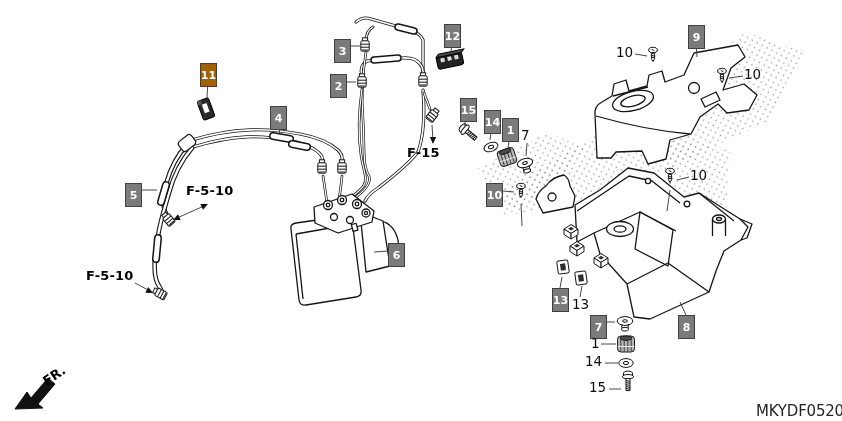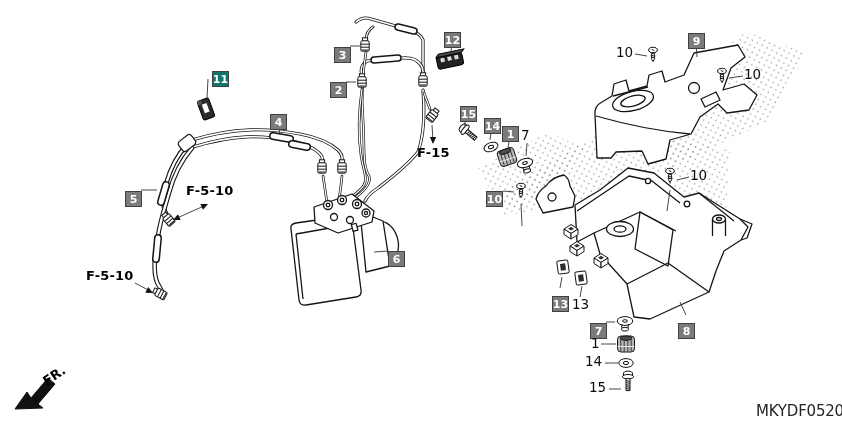--- a/index.html
+++ b/index.html
@@ -1,23 +1,23 @@
 <!DOCTYPE html>
 <html><head>
 <meta charset="utf-8">
 <style>
   html,body{margin:0;padding:0;background:#fff;}
   .stage{position:relative;width:842px;height:421px;background:#ffffff;overflow:hidden;
          font-family:"DejaVu Sans","Liberation Sans",sans-serif;}
   .art{position:absolute;left:0;top:0;}
   .co-layer{position:absolute;left:0;top:0;width:842px;height:421px;}
-  .co-box{position:absolute;width:17px;height:16px;box-sizing:border-box;
+  .co-box{position:absolute;width:17px;height:24px;box-sizing:border-box;
           background:#7b7b7b;border:1px solid #404040;color:#fff;
           font-size:11px;font-weight:bold;line-height:1;
-          display:flex;align-items:center;justify-content:center;margin-top:8px;}
+          display:flex;align-items:center;justify-content:center;}
   .co-plain{position:absolute;font-size:13.5px;color:#0d0d0d;line-height:1;white-space:nowrap;}
   .co-ref{position:absolute;font-size:13px;font-weight:bold;color:#000;line-height:1;
           letter-spacing:.2px;white-space:nowrap;}
   .code-label{position:absolute;left:756px;top:402px;font-size:15px;color:#242424;
           letter-spacing:-0.2px;}
   .fr-label{position:absolute;left:40px;top:376px;font-size:13px;font-weight:bold;color:#000;
           transform:rotate(-34deg);transform-origin:left top;}
 </style>
 </head>
 <body>
@@ -270,21 +270,21 @@
       <use href="#ah" transform="translate(208,204) rotate(-115)"></use>
       <use href="#ah" transform="translate(153,293) rotate(-63)"></use>
     </g>
 
     <g>
       <path d="M 15,409 L 27,392 L 31,398 L 48,378 L 55,384 L 38,404 L 43,408 Z" fill="#111" stroke="#111" stroke-width="1" stroke-linejoin="round"></path>
     </g>
   </svg>
 
   <div class="co-layer" id="callouts">
-      <div class="co-box" style="left: 212px; top: 63px; background: #0f766e; color: rgb(255, 255, 255);">11</div>
+      <div class="co-box" style="left: 200px; top: 63px; background: #a16207; color: rgb(255, 255, 255);">11</div>
       <div class="co-box" style="left: 334px; top: 39px; background: rgb(123, 123, 123); color: rgb(255, 255, 255);">3</div>
       <div class="co-box" style="left: 330px; top: 74px; background: rgb(123, 123, 123); color: rgb(255, 255, 255);">2</div>
       <div class="co-box" style="left: 444px; top: 24px; background: rgb(123, 123, 123); color: rgb(255, 255, 255);">12</div>
       <div class="co-box" style="left: 270px; top: 106px; background: rgb(123, 123, 123); color: rgb(255, 255, 255);">4</div>
       <div class="co-box" style="left: 125px; top: 183px; background: rgb(123, 123, 123); color: rgb(255, 255, 255);">5</div>
       <div class="co-box" style="left: 388px; top: 243px; background: rgb(123, 123, 123); color: rgb(255, 255, 255);">6</div>
       <div class="co-box" style="left: 688px; top: 25px; background: rgb(123, 123, 123); color: rgb(255, 255, 255);">9</div>
       <div class="co-box" style="left: 460px; top: 98px; background: rgb(123, 123, 123); color: rgb(255, 255, 255);">15</div>
       <div class="co-box" style="left: 484px; top: 110px; background: rgb(123, 123, 123); color: rgb(255, 255, 255);">14</div>
       <div class="co-box" style="left: 502px; top: 118px; background: rgb(123, 123, 123); color: rgb(255, 255, 255);">1</div>
@@ -293,20 +293,20 @@
       <div class="co-box" style="left: 590px; top: 315px; background: rgb(123, 123, 123); color: rgb(255, 255, 255);">7</div>
       <div class="co-box" style="left: 678px; top: 315px; background: rgb(123, 123, 123); color: rgb(255, 255, 255);">8</div>
       <div class="co-plain" style="left: 616px; top: 46px;">10</div>
       <div class="co-plain" style="left: 744px; top: 68px;">10</div>
       <div class="co-plain" style="left: 690px; top: 169px;">10</div>
       <div class="co-plain" style="left: 521px; top: 129px;">7</div>
       <div class="co-plain" style="left: 572px; top: 298px;">13</div>
       <div class="co-plain" style="left: 591px; top: 337px;">1</div>
       <div class="co-plain" style="left: 585px; top: 355px;">14</div>
       <div class="co-plain" style="left: 589px; top: 381px;">15</div>
-      <div class="co-ref" style="left: 417px; top: 146px;">F-15</div>
+      <div class="co-ref" style="left: 407px; top: 146px;">F-15</div>
       <div class="co-ref" style="left: 186px; top: 184px;">F-5-10</div>
       <div class="co-ref" style="left: 86px; top: 269px;">F-5-10</div>
     </div>
 
   <div class="fr-label">FR.</div>
   <div class="code-label">MKYDF0520</div>
 </div>
 
 </body></html>

